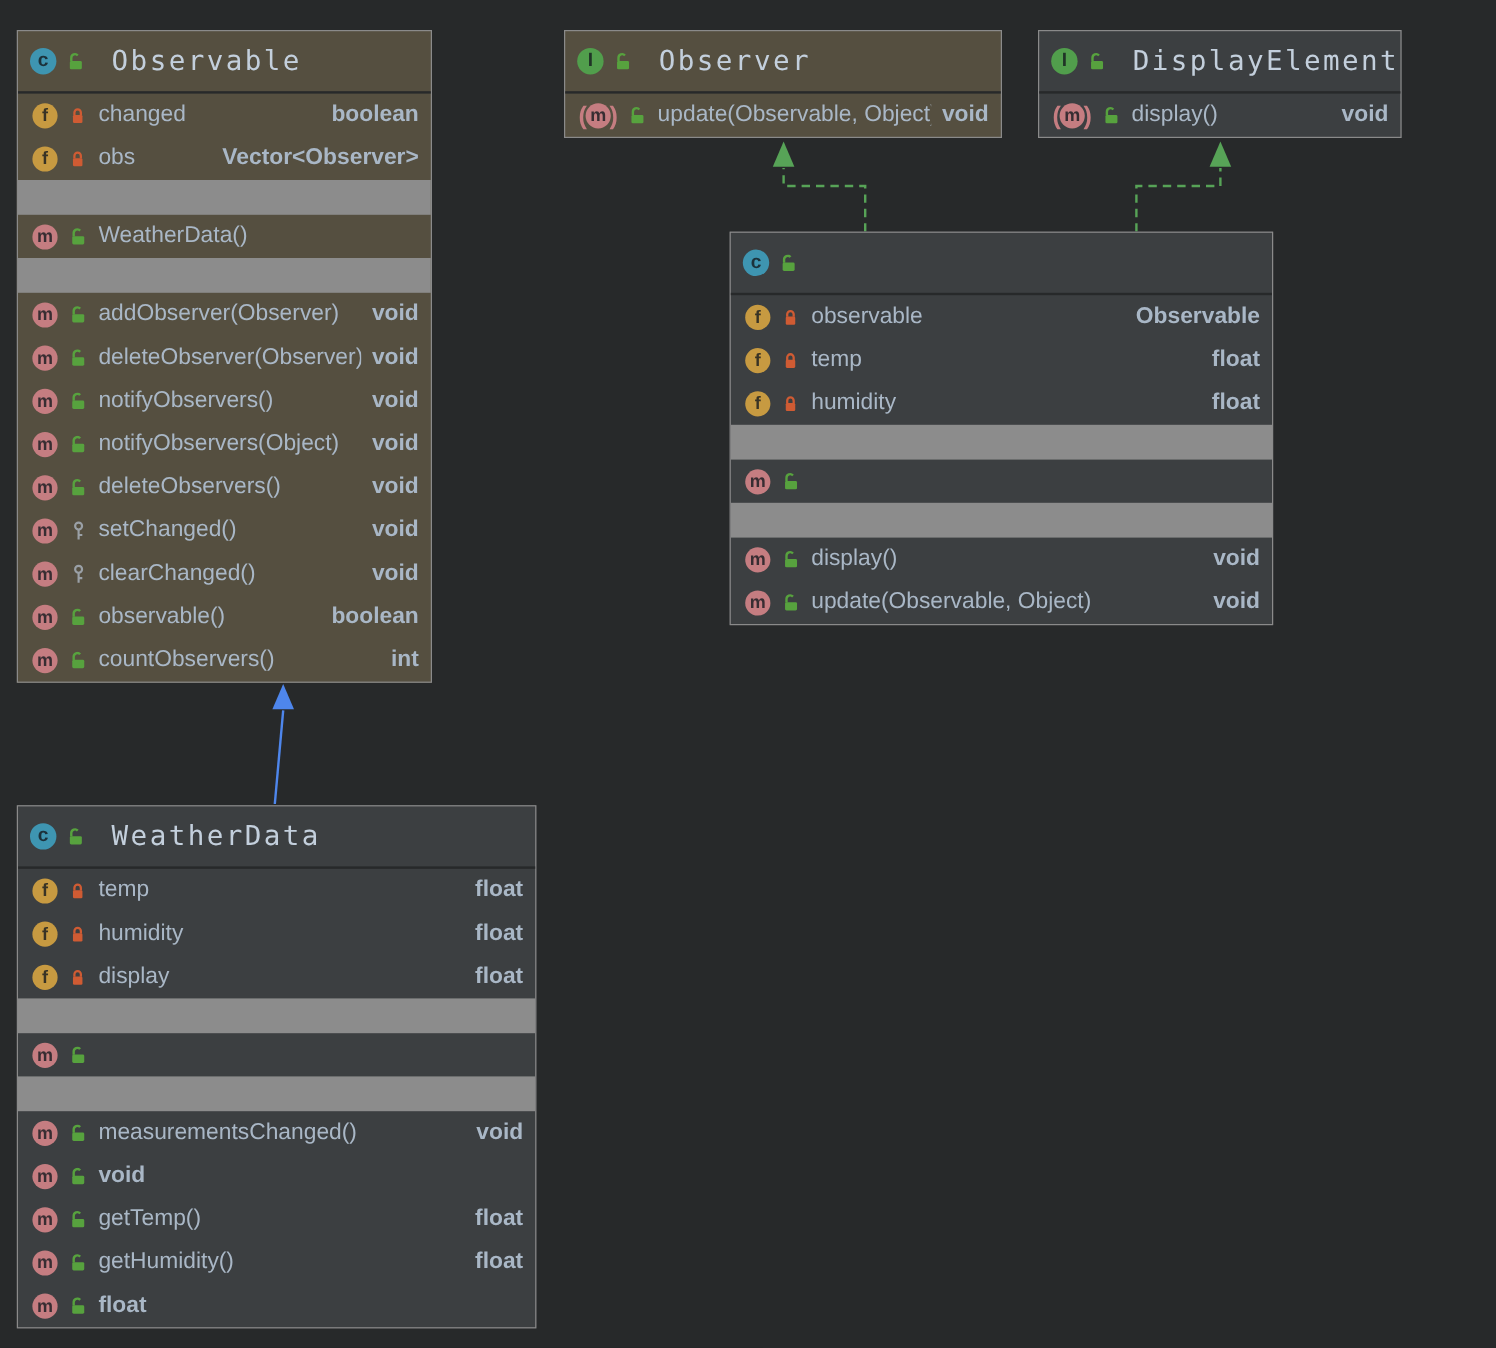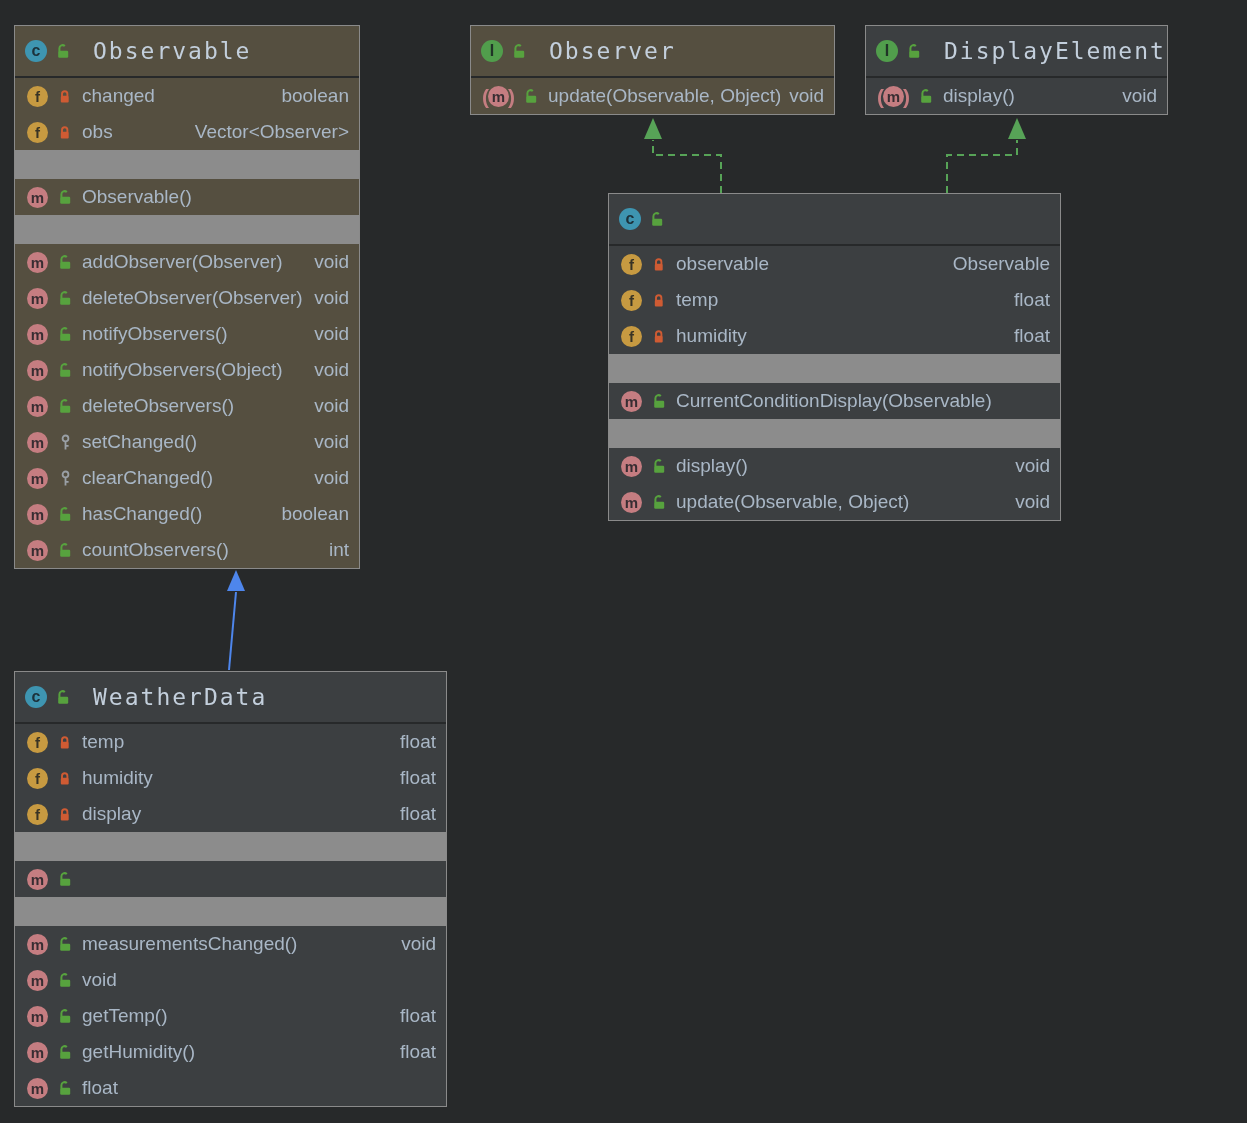--- a/index.html
+++ b/index.html
@@ -9,21 +9,21 @@
   .class-box{position:absolute;border:1px solid #8a8a8a;box-sizing:border-box;}
   .theme-brown{background:#554f40;}
   .theme-dark{background:#3c3f41;}
   .class-header{height:50px;border-bottom:2px solid #27292a;display:flex;align-items:center;
                 padding:0 12px 0 10px;gap:8px;}
   .class-title{font-family:"DejaVu Sans Mono",monospace;font-size:23px;letter-spacing:2px;
                color:#c3cfdc;white-space:pre;margin-left:14px;}
   .member-row{height:36px;display:flex;align-items:center;padding:0 10px 0 12px;gap:9px;
               font-size:19px;color:#a9b7c6;}
   .member-name{flex:1;white-space:pre;overflow:hidden;}
-  .member-type{white-space:pre;}
+  .member-type{white-space:pre;font-weight:bold;}
   .sep-band{height:29px;background:#8c8c8c;}
   .badge{width:21px;height:21px;border-radius:50%;display:inline-flex;align-items:center;
          justify-content:center;font-size:15px;font-weight:bold;flex:0 0 auto;}
   .badge-lg{width:22px;height:22px;font-size:16px;}
   .vis-slot{width:16px;display:inline-flex;justify-content:center;flex:0 0 auto;}
   .abs-wrap{display:inline-flex;align-items:center;flex:0 0 auto;}
   .abs-paren{color:#c57d81;font-size:21px;font-weight:bold;line-height:21px;margin:0 -1px;}
   svg{display:block;}
 </style>
 </head>
@@ -79,21 +79,21 @@
       </div>
       <div class="sep-band"></div>
       <div class="member-row">
         <span class="badge" style="background: rgb(197, 125, 129); color: rgba(20, 25, 30, 0.8);">m</span>
         <span class="vis-slot">
           <svg width="15" height="15" viewBox="0 0 15 15">
             <path d="M3.4 7 V4.4 A3.1 3.1 0 0 1 8.8 2.2" fill="none" stroke="#57a23e" stroke-width="2"></path>
             <rect x="2.2" y="6.8" width="10" height="7" rx="1.2" fill="#57a23e"></rect>
           </svg>
         </span>
-        <span class="member-name">Observable()</span>
+        <span class="member-name">WeatherData()</span>
         <span class="member-type"></span>
       </div>
       <div class="sep-band"></div>
       <div class="member-row">
         <span class="badge" style="background: rgb(197, 125, 129); color: rgba(20, 25, 30, 0.8);">m</span>
         <span class="vis-slot">
           <svg width="15" height="15" viewBox="0 0 15 15">
             <path d="M3.4 7 V4.4 A3.1 3.1 0 0 1 8.8 2.2" fill="none" stroke="#57a23e" stroke-width="2"></path>
             <rect x="2.2" y="6.8" width="10" height="7" rx="1.2" fill="#57a23e"></rect>
           </svg>
@@ -168,21 +168,21 @@
         <span class="member-type">void</span>
       </div>
       <div class="member-row">
         <span class="badge" style="background: rgb(197, 125, 129); color: rgba(20, 25, 30, 0.8);">m</span>
         <span class="vis-slot">
           <svg width="15" height="15" viewBox="0 0 15 15">
             <path d="M3.4 7 V4.4 A3.1 3.1 0 0 1 8.8 2.2" fill="none" stroke="#57a23e" stroke-width="2"></path>
             <rect x="2.2" y="6.8" width="10" height="7" rx="1.2" fill="#57a23e"></rect>
           </svg>
         </span>
-        <span class="member-name">hasChanged()</span>
+        <span class="member-name">observable()</span>
         <span class="member-type">boolean</span>
       </div>
       <div class="member-row">
         <span class="badge" style="background: rgb(197, 125, 129); color: rgba(20, 25, 30, 0.8);">m</span>
         <span class="vis-slot">
           <svg width="15" height="15" viewBox="0 0 15 15">
             <path d="M3.4 7 V4.4 A3.1 3.1 0 0 1 8.8 2.2" fill="none" stroke="#57a23e" stroke-width="2"></path>
             <rect x="2.2" y="6.8" width="10" height="7" rx="1.2" fill="#57a23e"></rect>
           </svg>
         </span>
@@ -289,21 +289,20 @@
       </div>
       <div class="sep-band"></div>
       <div class="member-row">
         <span class="badge" style="background: rgb(197, 125, 129); color: rgba(20, 25, 30, 0.8);">m</span>
         <span class="vis-slot">
           <svg width="15" height="15" viewBox="0 0 15 15">
             <path d="M3.4 7 V4.4 A3.1 3.1 0 0 1 8.8 2.2" fill="none" stroke="#57a23e" stroke-width="2"></path>
             <rect x="2.2" y="6.8" width="10" height="7" rx="1.2" fill="#57a23e"></rect>
           </svg>
         </span>
-        <span class="member-name">CurrentConditionDisplay(Observable)</span>
         <span class="member-type"></span>
       </div>
       <div class="sep-band"></div>
       <div class="member-row">
         <span class="badge" style="background: rgb(197, 125, 129); color: rgba(20, 25, 30, 0.8);">m</span>
         <span class="vis-slot">
           <svg width="15" height="15" viewBox="0 0 15 15">
             <path d="M3.4 7 V4.4 A3.1 3.1 0 0 1 8.8 2.2" fill="none" stroke="#57a23e" stroke-width="2"></path>
             <rect x="2.2" y="6.8" width="10" height="7" rx="1.2" fill="#57a23e"></rect>
           </svg>

